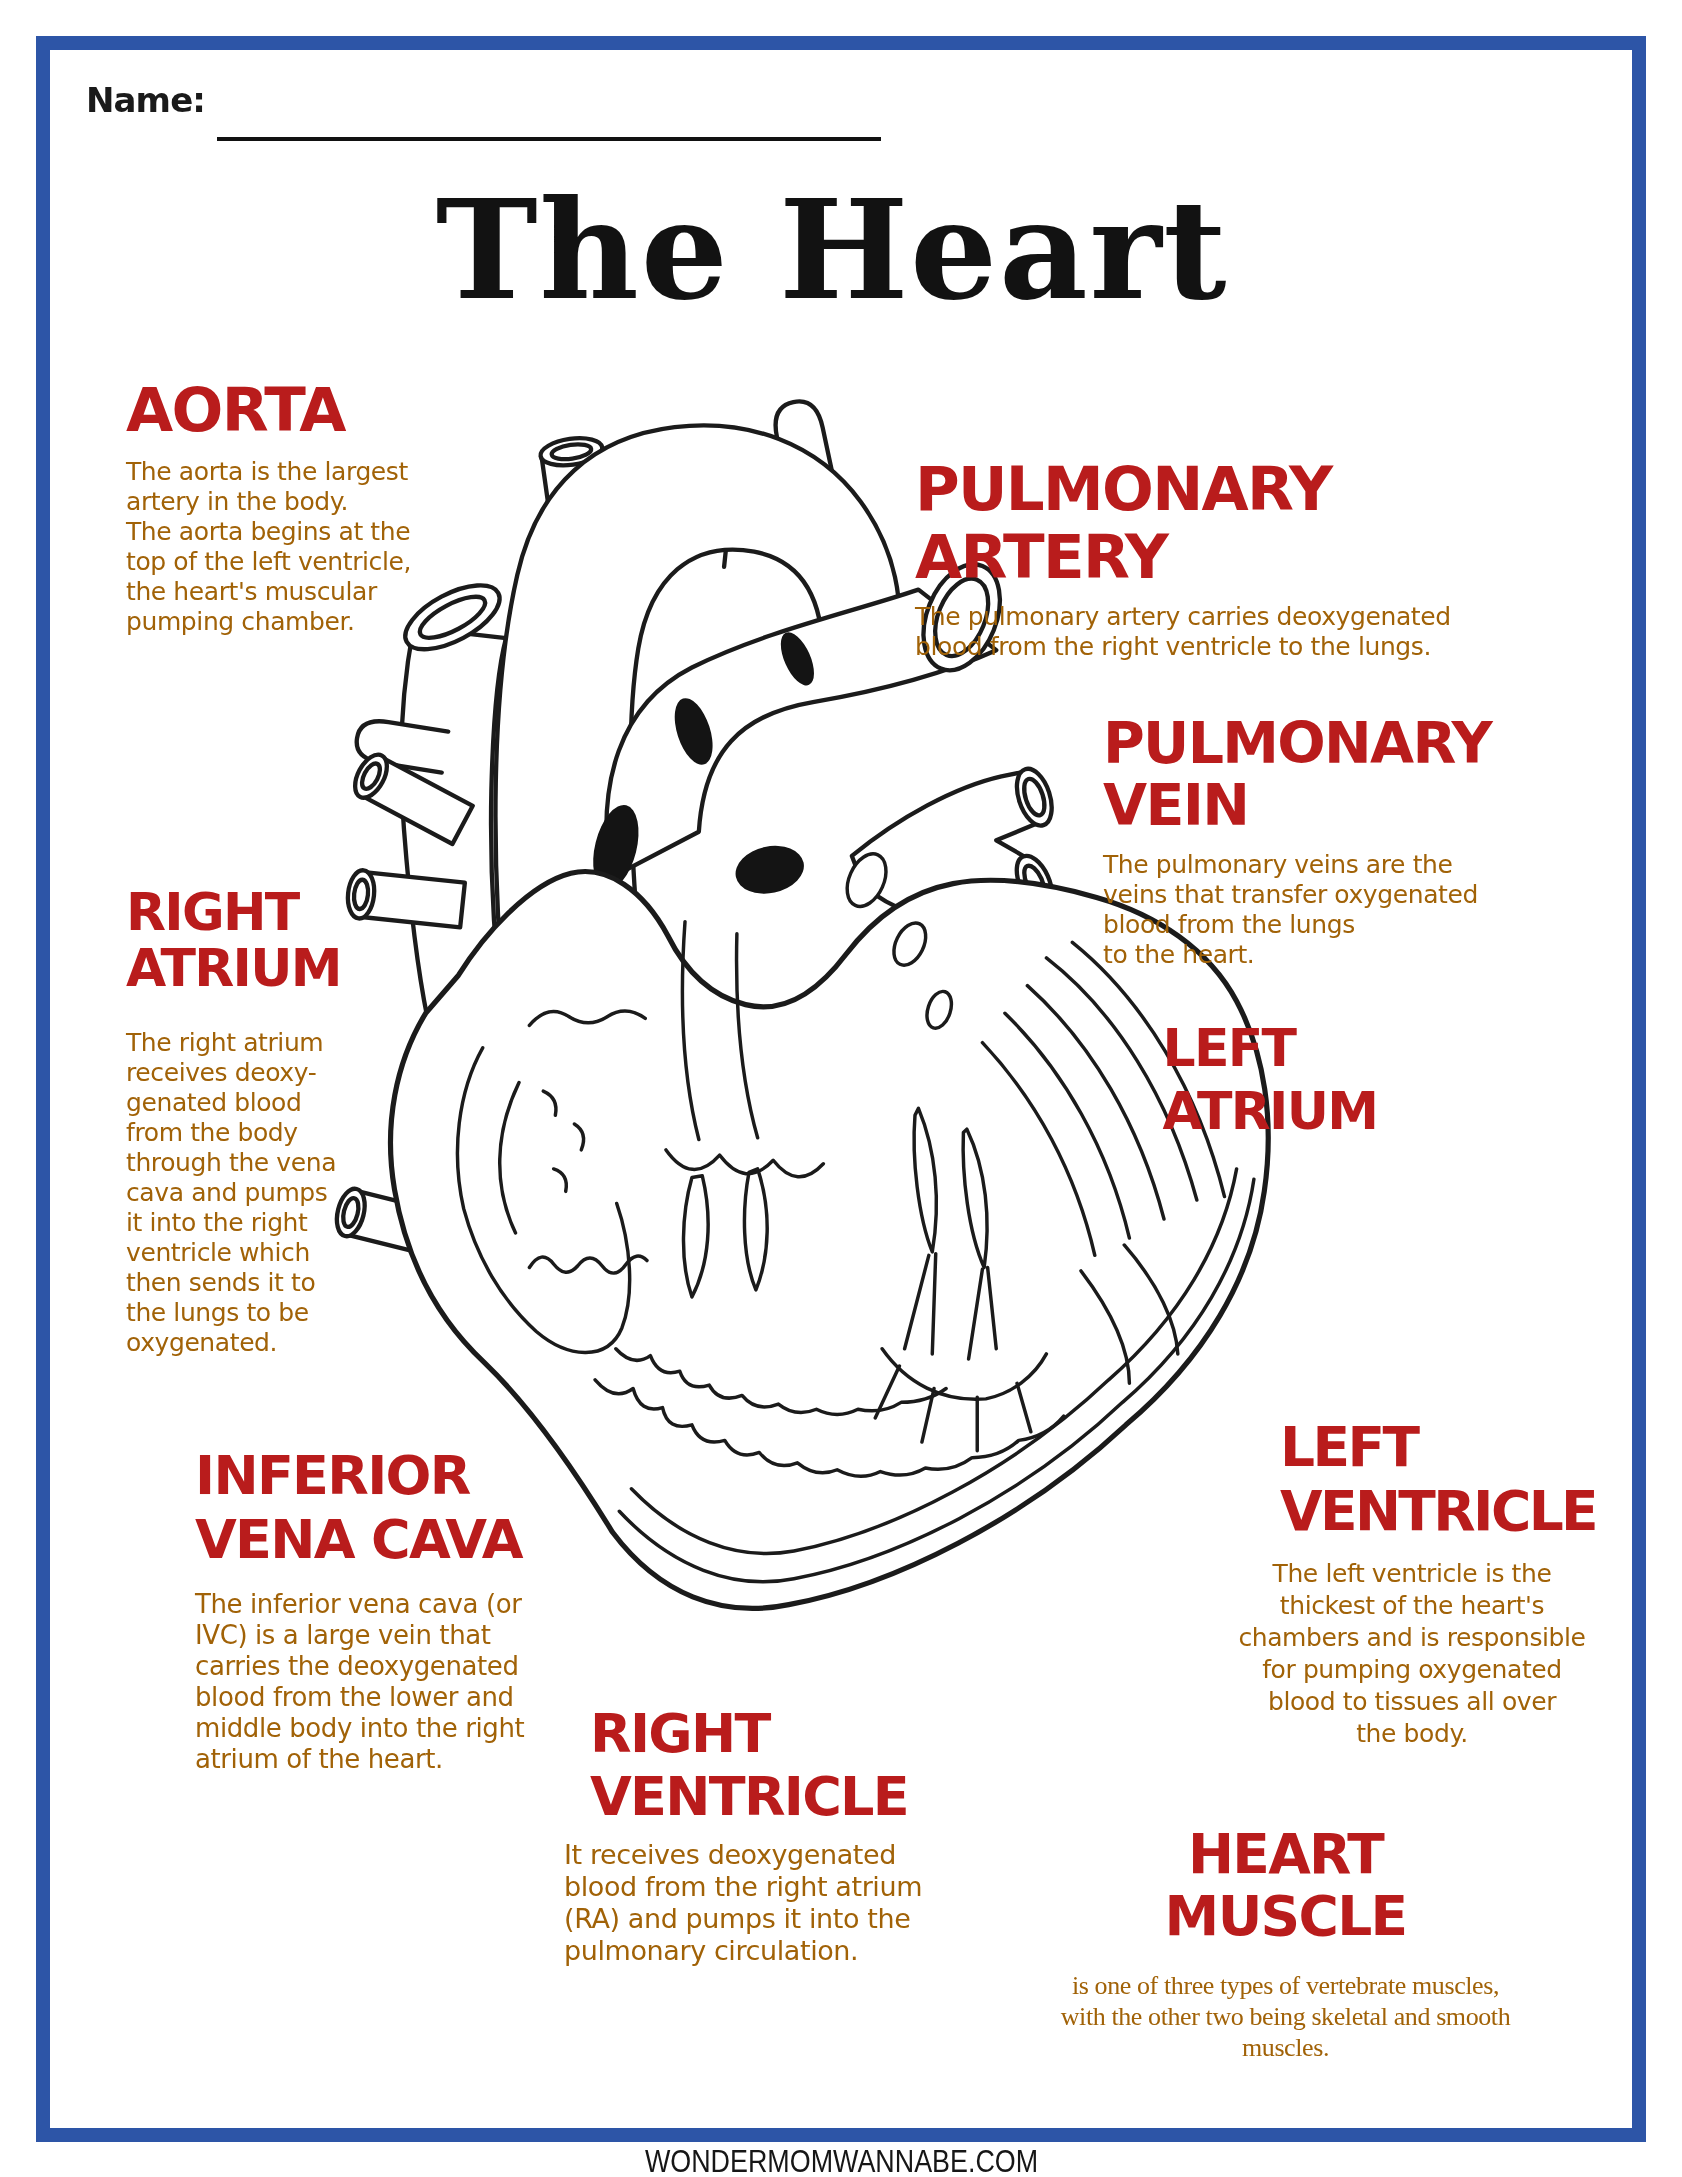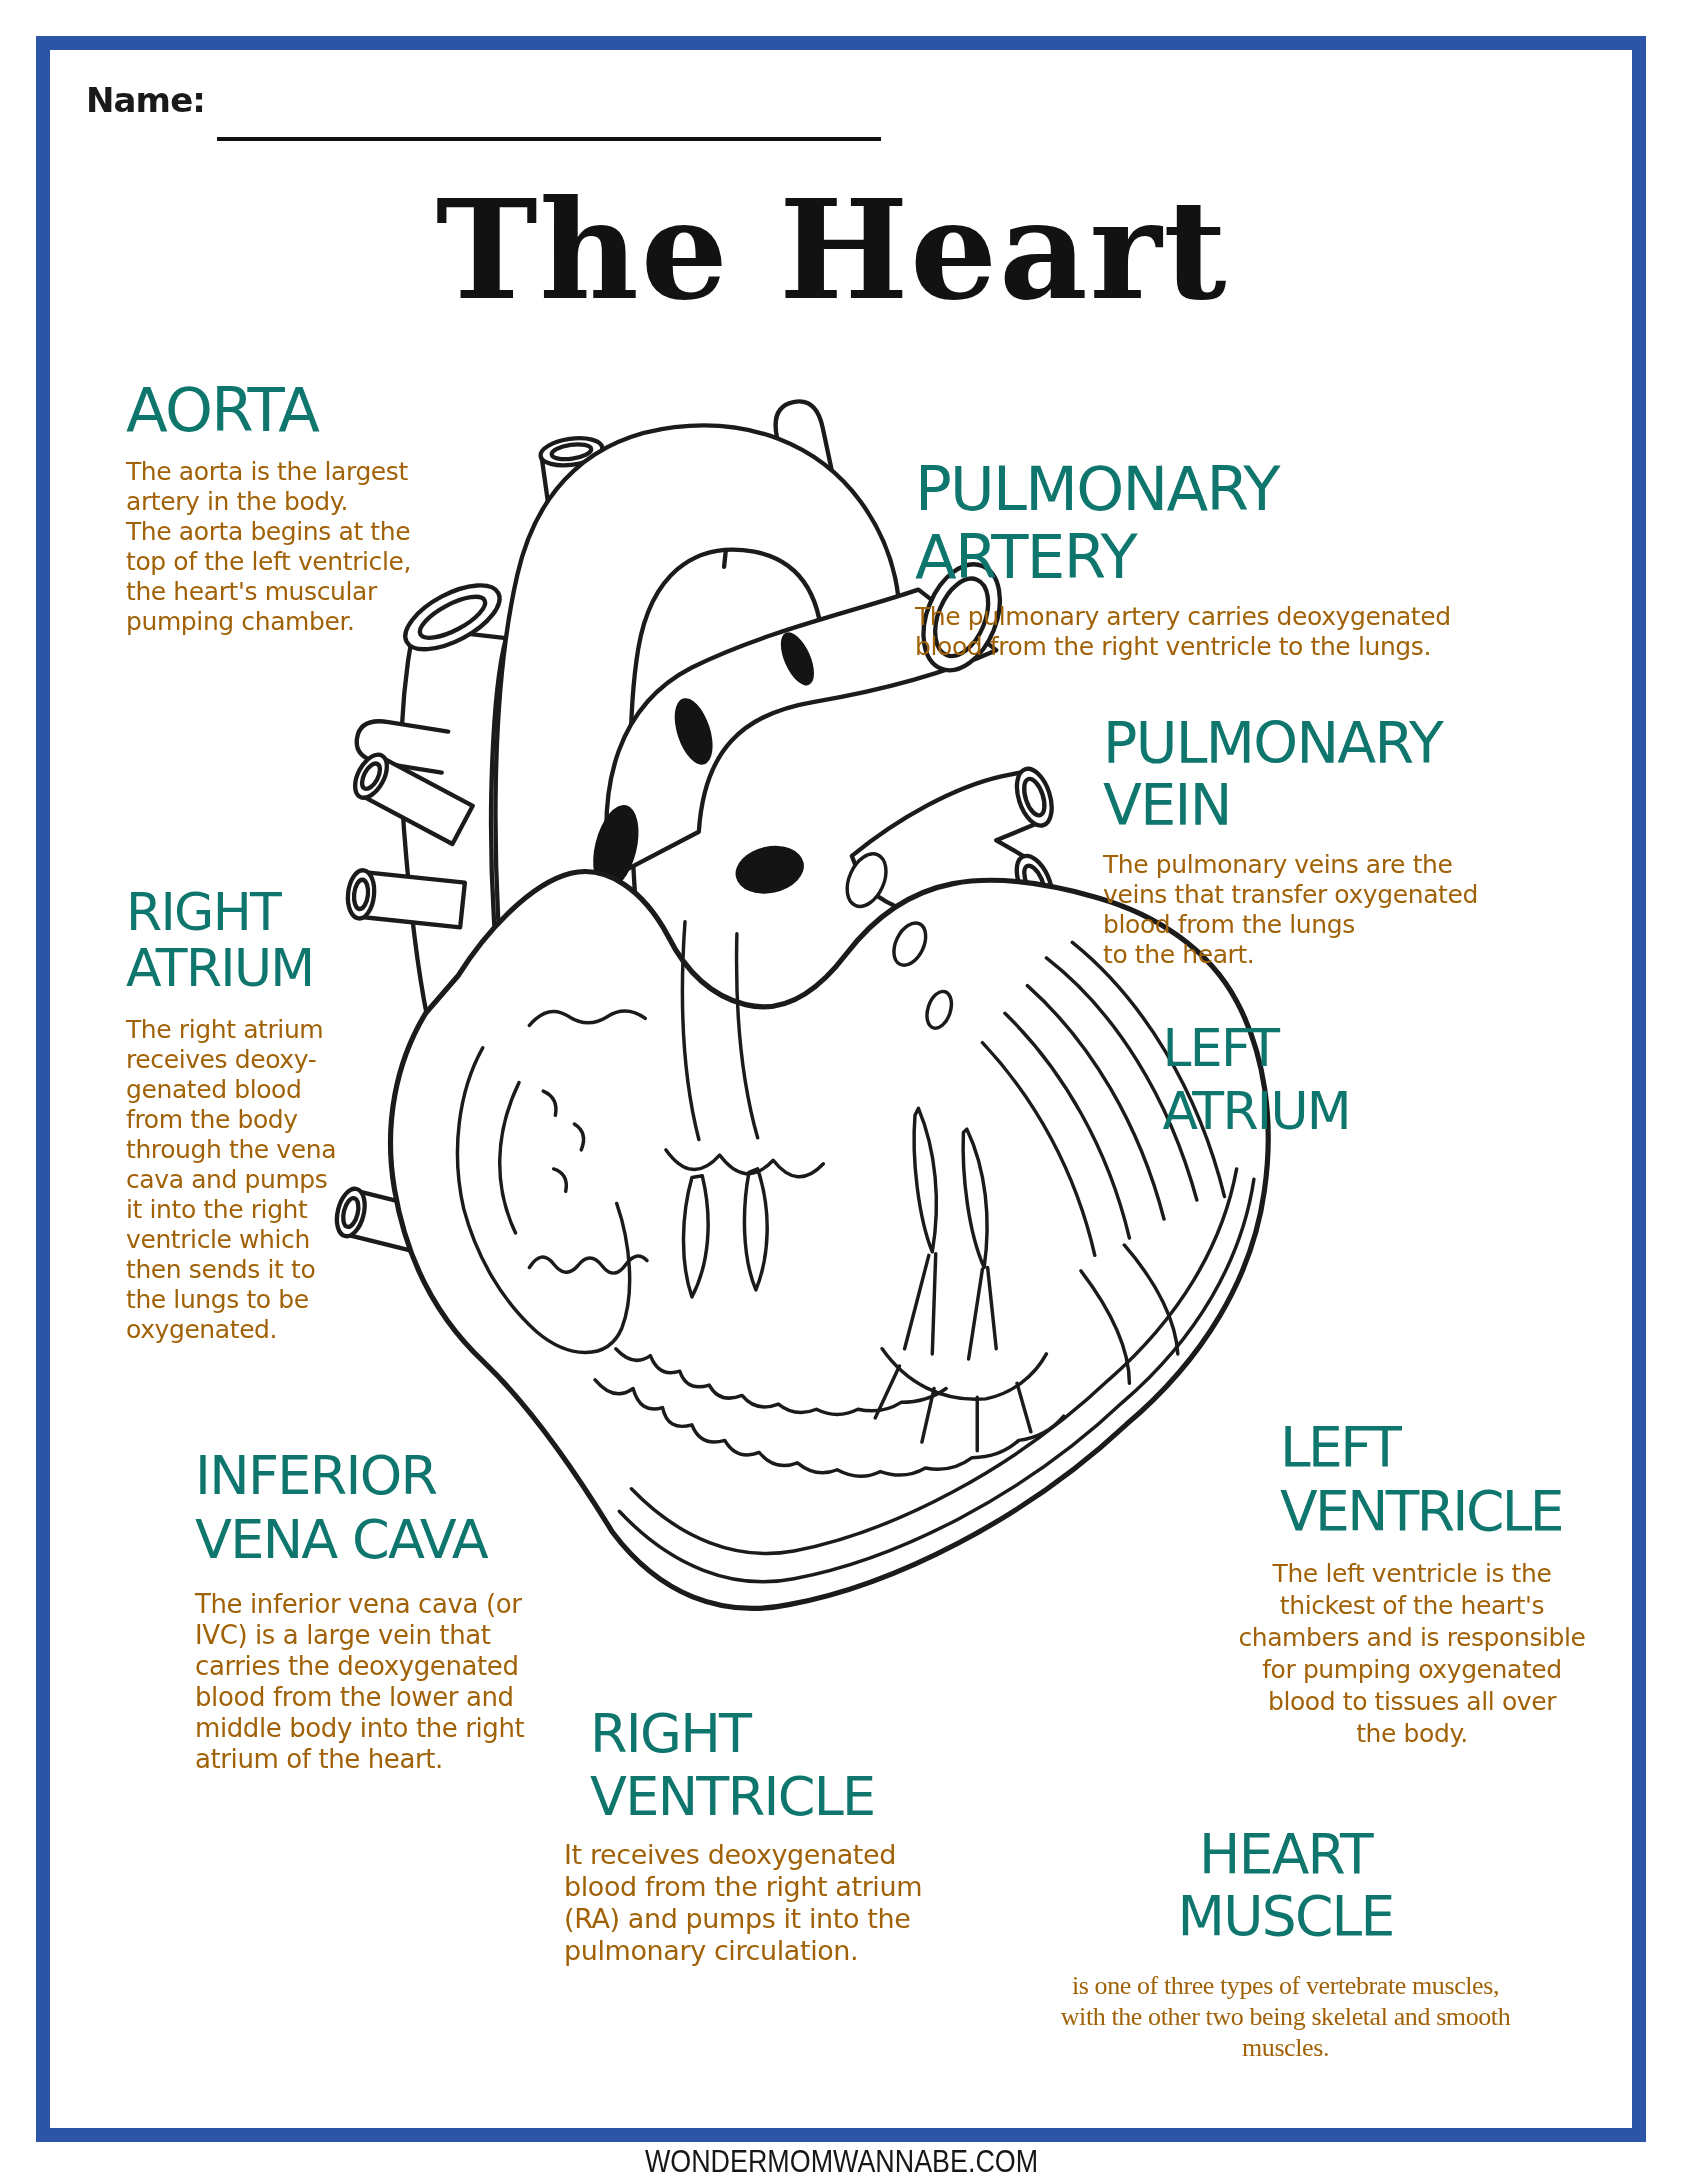--- a/index.html
+++ b/index.html
@@ -27,42 +27,42 @@
   .title{
     position:absolute;left:0;top:169px;width:1664px;
     margin:0;text-align:center;
     font-size:137px;font-weight:800;letter-spacing:1.7px;
     font-family:"DejaVu Serif","Liberation Serif",serif;
     color:#121212;
   }
   .diagram{position:absolute;left:0;top:0;pointer-events:none;}
   .sec{position:absolute;}
   .sec h2{
-    margin:0;font-weight:400;white-space:pre-line;
-    letter-spacing:-1.7px;color:#0f766e;
+    margin:0;font-weight:700;white-space:pre-line;
+    letter-spacing:-1.7px;color:#b91c1c;
   }
   .sec p{
     margin:0;white-space:pre-line;letter-spacing:-0.4px;color:#a16207;
   }
   
   #sec-aorta{left:126px;top:379px;width:432px;}
   #sec-aorta h2{font-size:61px;line-height:1;}
   #sec-aorta p{margin-top:17.3px;font-size:25px;line-height:30px;}
 
   #sec-pulmonary-artery{left:915px;top:455px;width:536px;}
   #sec-pulmonary-artery h2{font-size:61px;line-height:1.12;}
   #sec-pulmonary-artery p{margin-top:10.4px;font-size:25px;line-height:30px;}
 
   #sec-pulmonary-vein{left:1103px;top:713px;width:484px;}
   #sec-pulmonary-vein h2{font-size:57px;line-height:1.08;}
   #sec-pulmonary-vein p{margin-top:14px;font-size:25px;line-height:30px;}
 
   #sec-right-atrium{left:126px;top:884px;width:311px;}
   #sec-right-atrium h2{font-size:52px;line-height:1.08;}
-  #sec-right-atrium p{margin-top:19px;font-size:25px;line-height:30px;}
+  #sec-right-atrium p{margin-top:32px;font-size:25px;line-height:30px;}
 
   #sec-left-atrium{left:1140px;top:1017px;width:446px;}
   #sec-left-atrium h2{font-size:52px;line-height:1.22;padding-left:22.5px;}
   #sec-left-atrium p{margin-top:15.6px;font-size:25px;line-height:32px;text-align:center;}
 
   #sec-inferior-vena-cava{left:176px;top:1444px;width:406px;margin-left:19px;}
   #sec-inferior-vena-cava h2{font-size:54px;line-height:1.18;}
   #sec-inferior-vena-cava p{margin-top:17.3px;font-size:26px;line-height:31px;}
 
   #sec-left-ventricle{left:1209px;top:1416px;width:406px;}

